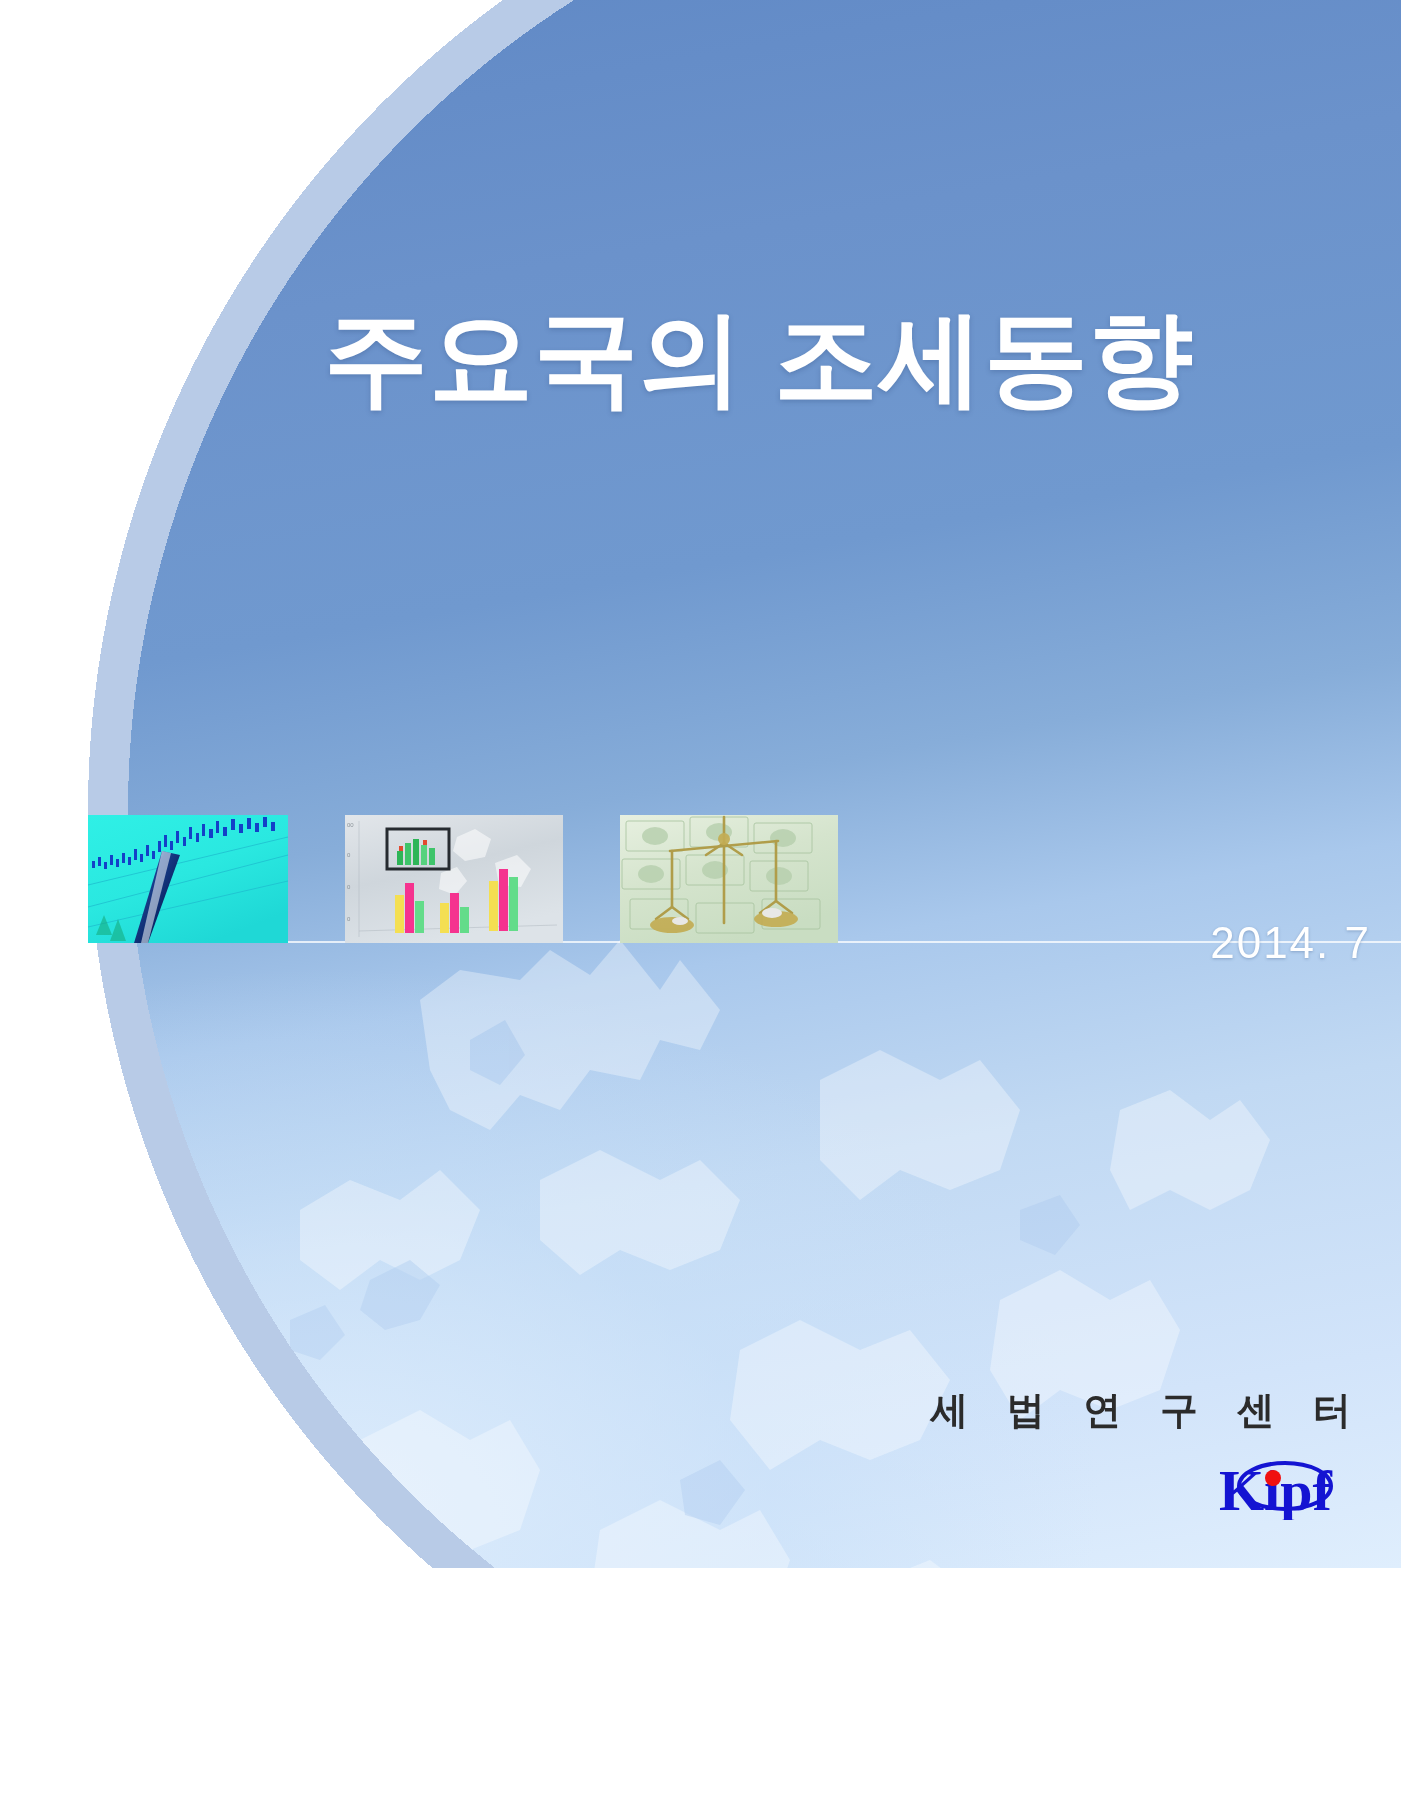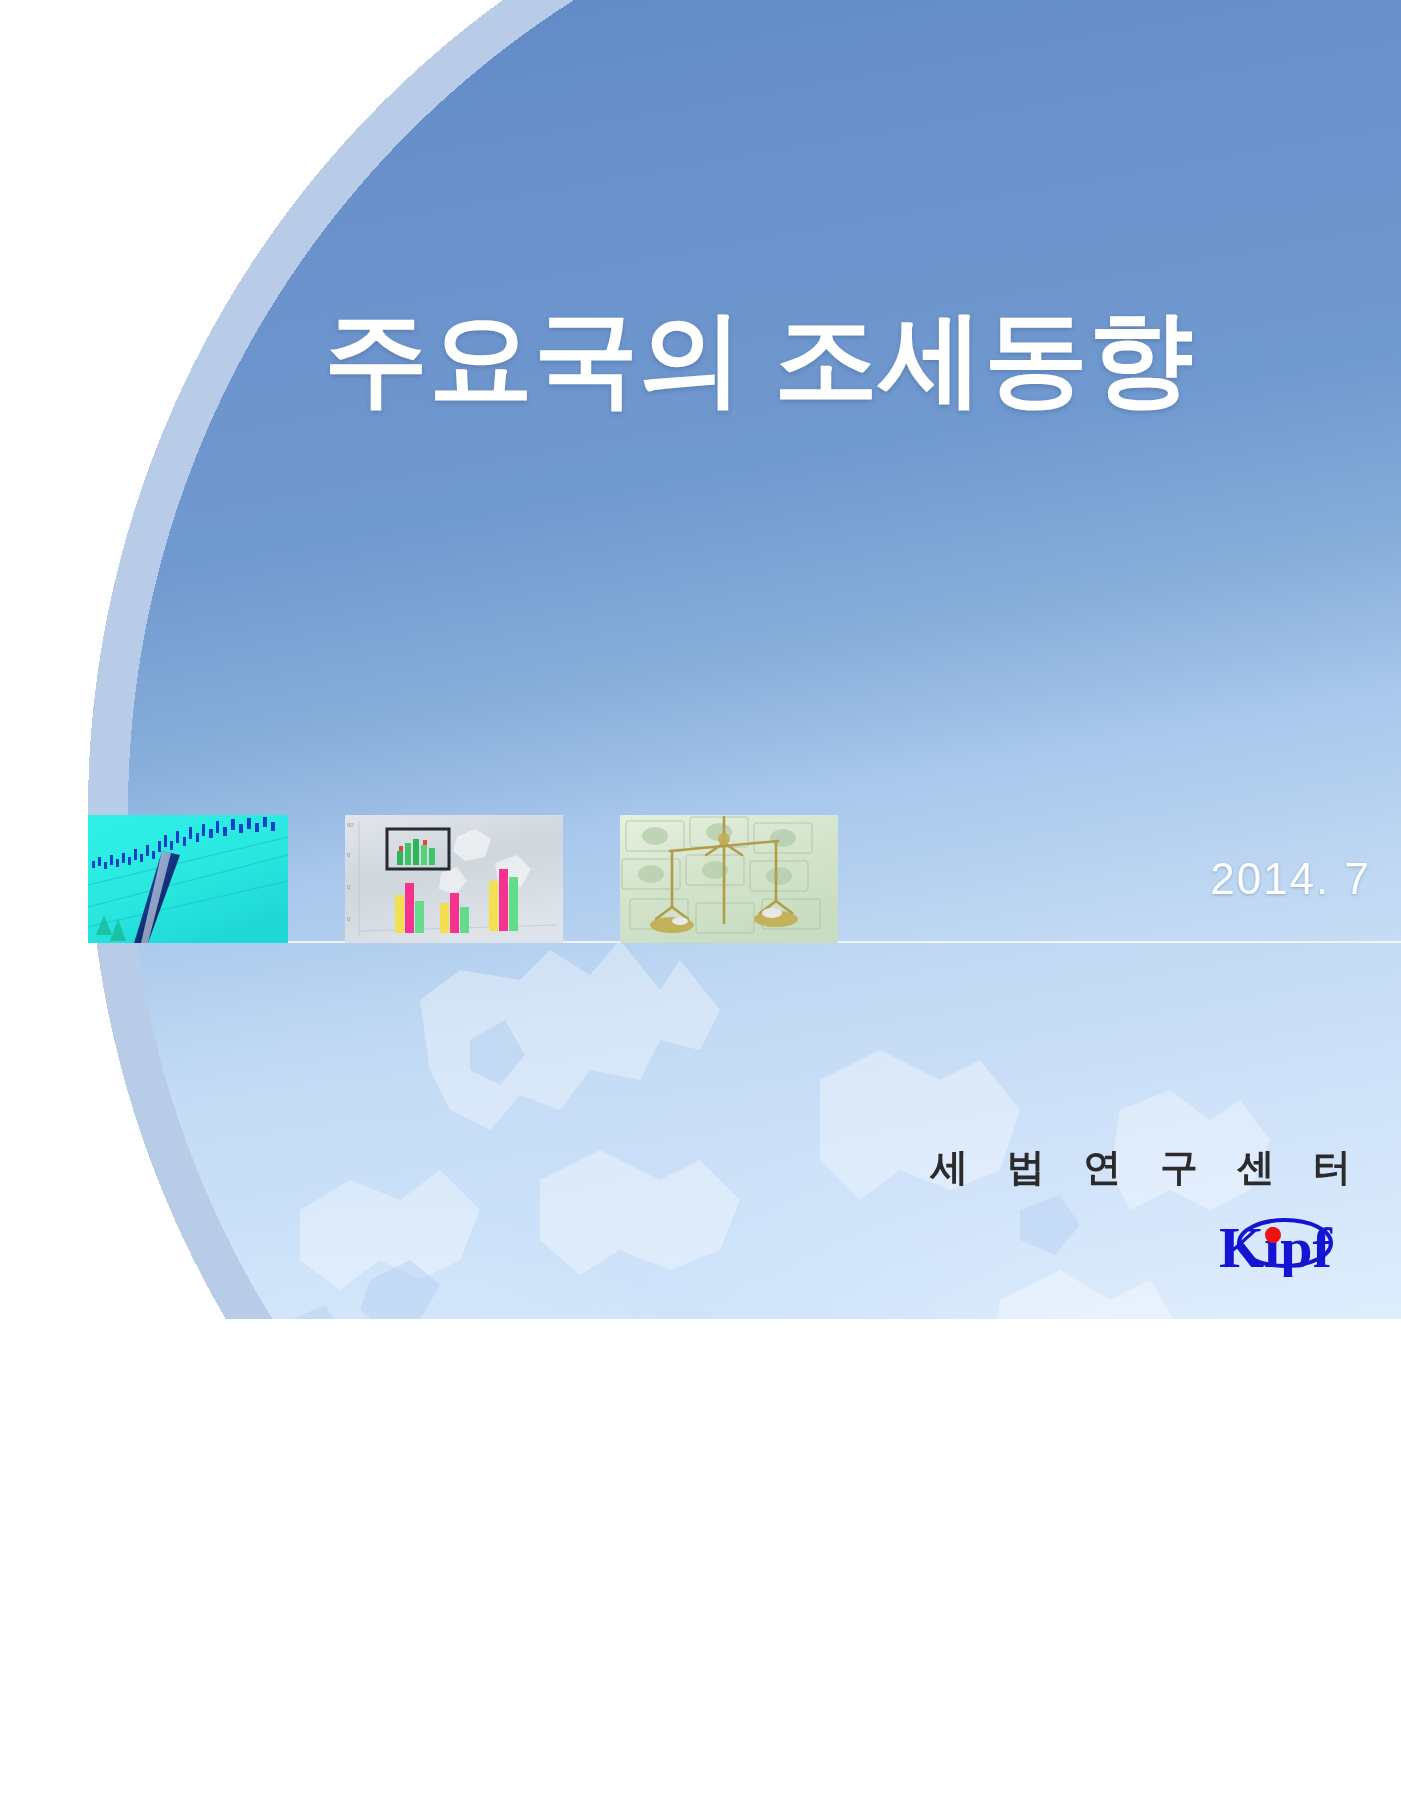--- a/index.html
+++ b/index.html
@@ -7,21 +7,21 @@
     padding: 0;
     background: #ffffff;
   }
   body {
     font-family: "Liberation Sans", sans-serif;
   }
 
   .page {
     position: relative;
     width: 1401px;
-    height: 1319px;
+    height: 1568px;
     overflow: hidden;
     background: #ffffff;
   }
 
   
   .circle-stack {
     position: absolute;
     inset: 0;
   }
   .ring-pale {
@@ -86,21 +86,21 @@
   }
 
   
   .photo-band {
     position: absolute;
     left: 88px;
     top: 815px;
     width: 1313px;
     height: 128px;
     display: flex;
-    align-items: center;
+    align-items: flex-end;
     box-shadow: 0 -2px 0 rgba(255,255,255,0.75) inset;
     gap: 24px;
   }
   .band-divider {
     width: 9px;
     background: linear-gradient(180deg, #86a6d8, #6f93cc);
     flex: 0 0 auto;
   }
   .photo {
     position: relative;
@@ -127,21 +127,21 @@
     font-weight: 300;
     letter-spacing: 2px;
     white-space: nowrap;
     text-shadow: 0 1px 3px rgba(50,80,130,0.35);
   }
 
   
   .footer {
     position: absolute;
     right: 34px;
-    bottom: 42px;
+    bottom: 48px;
     text-align: right;
   }
   .center-name {
     font-size: 38px;
     font-weight: 800;
     color: #2b2b2b;
     letter-spacing: 14px;
     padding-right: 2px;
     margin-bottom: 22px;
     white-space: nowrap;

